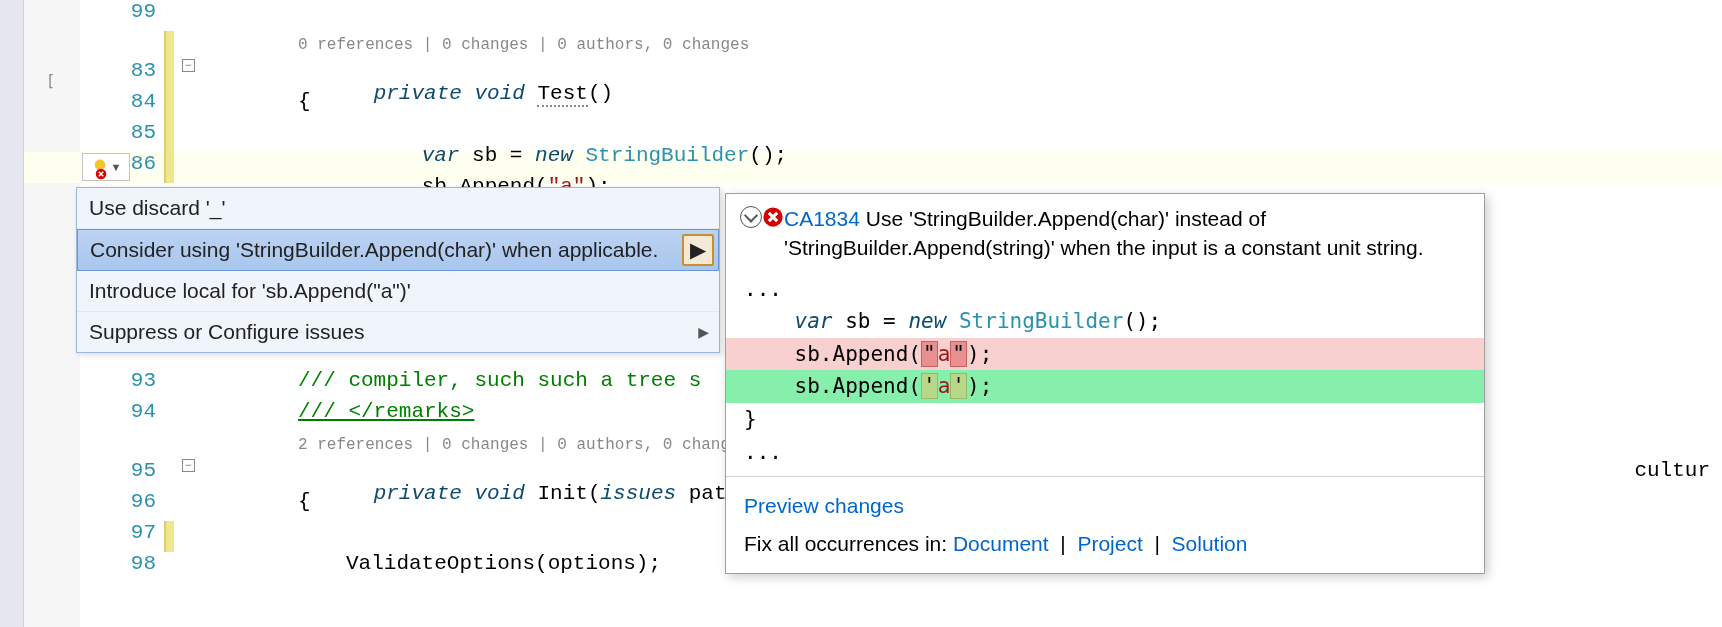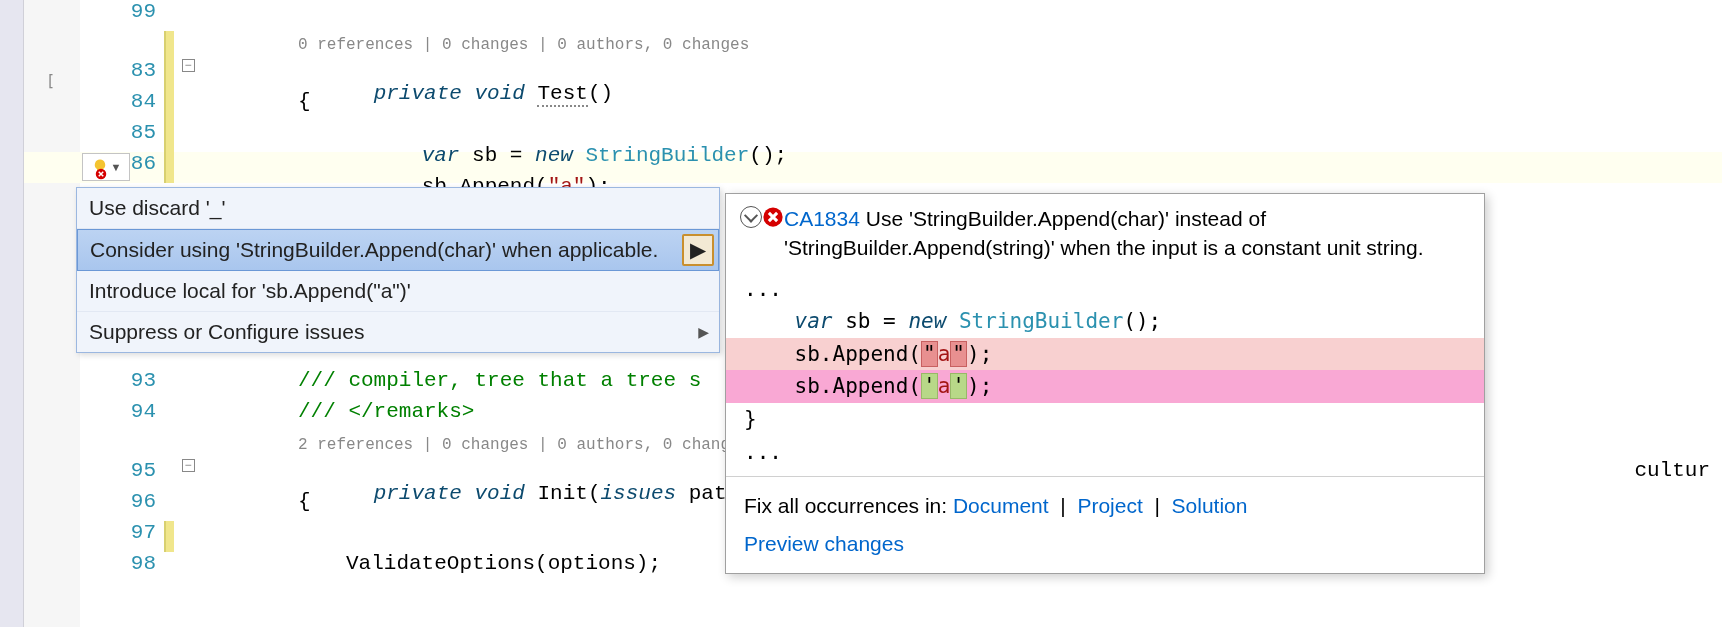--- a/index.html
+++ b/index.html
@@ -52,21 +52,21 @@
   
   .preview { position:absolute; left:725px; top:193px; width:760px; background:#fff; border:1px solid #a0a0a0; box-shadow:3px 3px 10px rgba(0,0,0,.2); }
   .pv-head { display:flex; align-items:flex-start; gap:0; padding:10px 14px 6px 14px; font-size:21px; line-height:1.4; }
   .pv-head .chev { width:22px; height:22px; border:1.5px solid #555; border-radius:50%; display:flex; align-items:center; justify-content:center; flex:none; margin-top:2px; }
   .pv-head .chev::before { content:""; width:8px; height:8px; border-right:2px solid #555; border-bottom:2px solid #555; transform:rotate(45deg) translate(-1px,-1px); }
   .pv-head .err-ico { flex:none; margin-top:2px; }
   .pv-head .rule { color:#0066cc; }
   .pv-code { padding:4px 0 8px 0; font-family:Consolas,monospace; font-size:21px; }
   .pv-line { padding:0 18px; white-space:pre; line-height:1.55; }
   .pv-line.del { background:#f8d0d0; }
-  .pv-line.add { background:#f9a8d4; }
+  .pv-line.add { background:#86efac; }
   .pv-chg-old { background:#e89090; border:1px solid #c86060; padding:0 1px; }
   .pv-chg-new { background:#b8d888; border:1px solid #98b868; padding:0 1px; }
   .pv-foot { border-top:1px solid #d0d0d0; padding:10px 18px; font-size:21px; line-height:1.8; }
   .pv-foot a { color:#0066cc; text-decoration:none; cursor:pointer; }
 
   .margin-mark { position:absolute; left:46px; color:#888; font-size:15px; font-family:Consolas,monospace; }
 </style>
 </head>
 <body>
 
@@ -141,30 +141,30 @@
   </div>
 
   <div style="height:186px;"></div>
 
   <div class="line">
     <span class="ln">93</span>
     <span class="chg"></span>
       <span class="fold"></span>
       <span class="guide"></span>
       <span class="guide2"></span>
-    <span class="txt cmt" style="padding-left:48px;">/// compiler, tree that a tree s</span>
+    <span class="txt cmt" style="padding-left:48px;">/// compiler, such such a tree s</span>
   </div>
 
   <div class="line">
     <span class="ln">94</span>
     <span class="chg"></span>
       <span class="fold"></span>
       <span class="guide"></span>
       <span class="guide2"></span>
-    <span class="txt cmt" style="padding-left:48px;">/// &lt;/remarks&gt;</span>
+    <span class="txt cmt" style="padding-left:48px;text-decoration:underline;">/// &lt;/remarks&gt;</span>
   </div>
 
   <div class="line codelens">
     <span class="ln"></span>
       <span class="chg"></span>
       <span class="fold"></span>
       <span class="guide"></span>
       <span class="guide2"></span>
     <span class="txt" style="padding-left:48px;">2 references | 0 changes | 0 authors, 0 changes</span>
   </div>
@@ -249,23 +249,23 @@
   </div>
   <div class="pv-code">
     <div class="pv-line">...</div>
     <div class="pv-line">    <span class="kw">var</span><span> sb = </span><span class="kw">new</span><span class="typ"> StringBuilder</span><span>();</span></div>
     <div class="pv-line del">    <span>sb.Append(</span><span class="pv-chg-old">"</span><span class="str">a</span><span class="pv-chg-old">"</span><span>);</span></div>
     <div class="pv-line add">    <span>sb.Append(</span><span class="pv-chg-new">'</span><span class="str">a</span><span class="pv-chg-new">'</span><span>);</span></div>
     <div class="pv-line">}</div>
     <div class="pv-line">...</div>
   </div>
   <div class="pv-foot">
+    <div><a>Preview changes</a></div>
     <div>
       <span>Fix all occurrences in: </span>
       <a>Document</a>
       &nbsp;|&nbsp;
       <a>Project</a>
       &nbsp;|&nbsp;
       <a>Solution</a>
     </div>
-    <div><a>Preview changes</a></div>
   </div>
 </div>
 
 </body></html>

